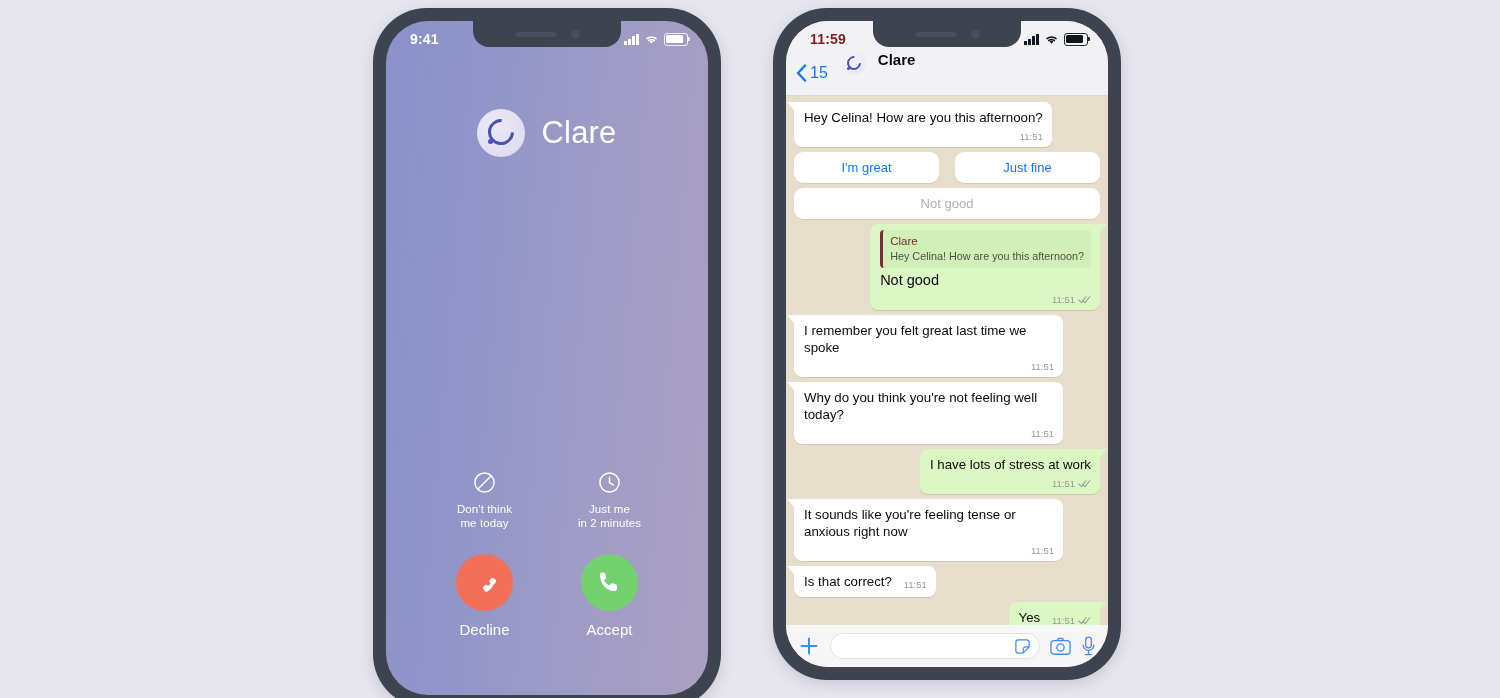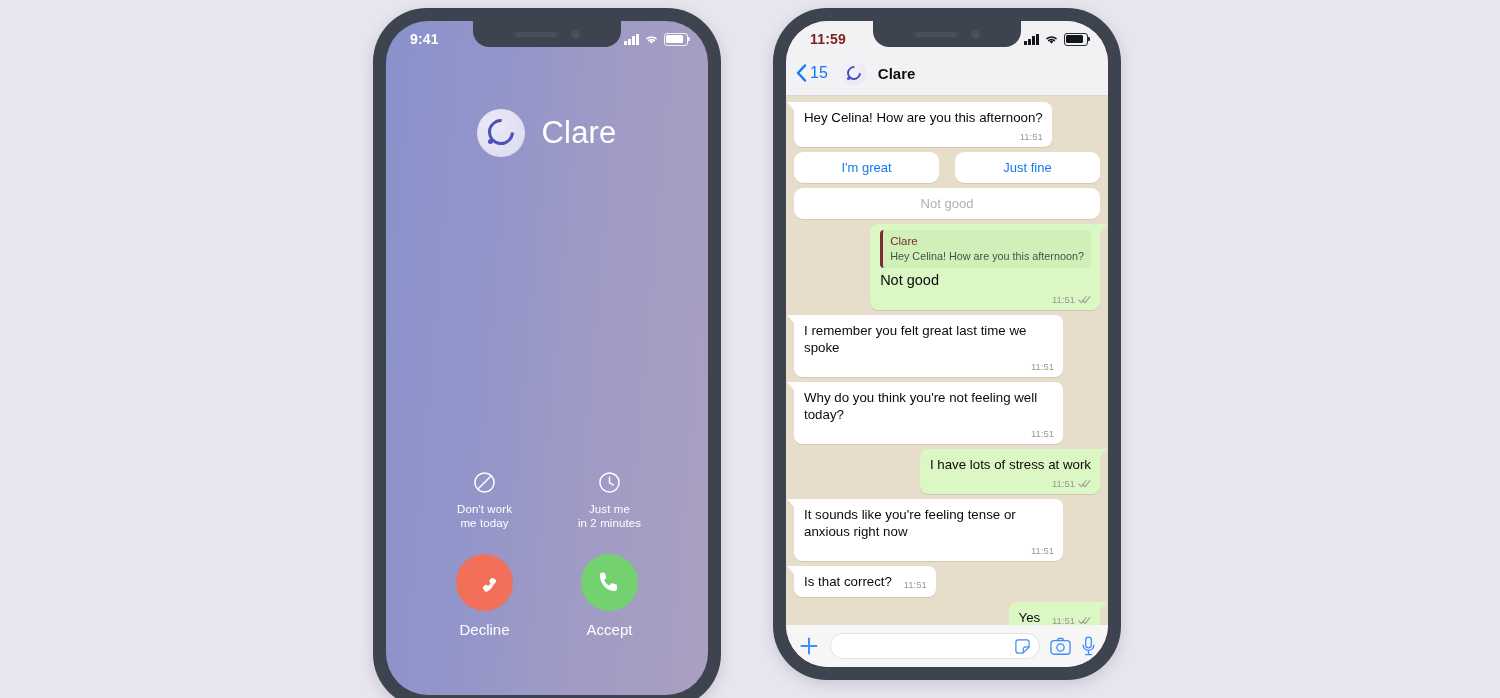--- a/index.html
+++ b/index.html
@@ -202,21 +202,21 @@
     position:absolute; left:1.3px; top:1.3px; bottom:1.3px; width: 17px;
     background:#11161f; border-radius:1.5px; display:block;
   }
   .chat-status .batt:after { background: rgba(17,22,31,.9); }
 
   .chat-header {
     margin-top: 30px;
     height: 44px;
     background: #f2f2f4;
     border-bottom: 1px solid #d7d7da;
-    display:flex; align-items:center;
+    display:flex; 
     padding: 0 12px 0 10px;
     flex: none;
     position: relative;
     z-index: 5;
   }
   .back {
     display:flex; align-items:center; gap:3px;
     color:#1478f0; font-size:16px; cursor:pointer;
   }
   .back svg { display:block; }
@@ -403,21 +403,21 @@
 
     <div class="call-options">
       <div class="opt">
         <div class="glyph">
           <svg width="23" height="23" viewBox="0 0 23 23">
             <circle cx="11.5" cy="11.5" r="9.6" stroke="#fff" stroke-width="1.5" fill="none"></circle>
             <line x1="5" y1="18" x2="18" y2="5" stroke="#fff" stroke-width="1.5"></line>
           </svg>
         </div>
         <div class="lbl">
-          <div>Don't work</div>
+          <div>Don't think</div>
           <div>me today</div>
         </div>
       </div>
       <div class="opt">
         <div class="glyph">
           <svg width="23" height="23" viewBox="0 0 23 23">
             <circle cx="11.5" cy="11.5" r="9.6" stroke="#fff" stroke-width="1.5" fill="none"></circle>
             <path d="M11.5 6.3 V11.8 L15.2 13.9" stroke="#fff" stroke-width="1.5" fill="none" stroke-linecap="round" stroke-linejoin="round"></path>
           </svg>
         </div>

